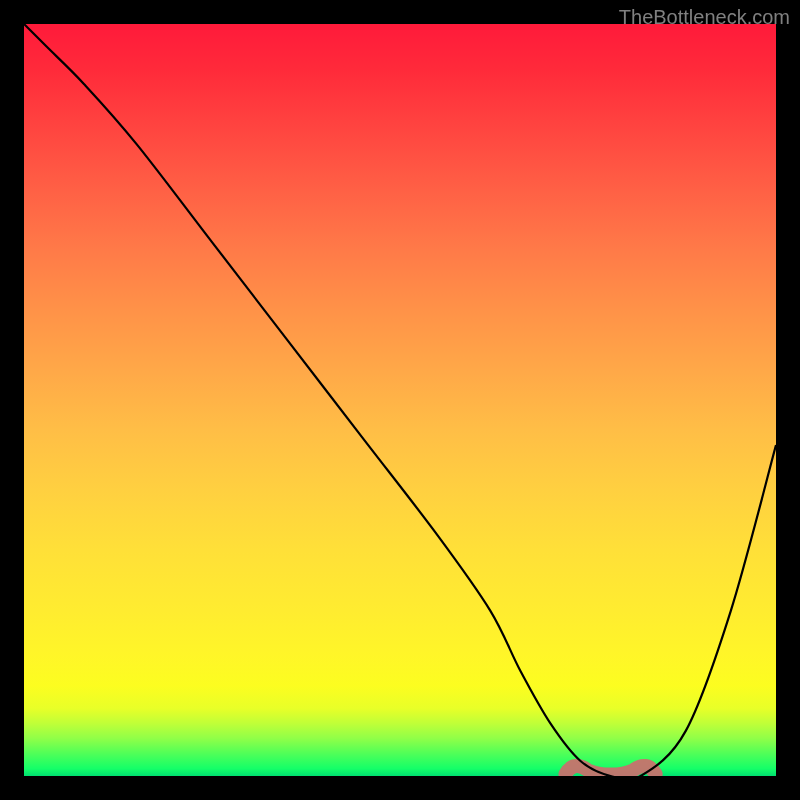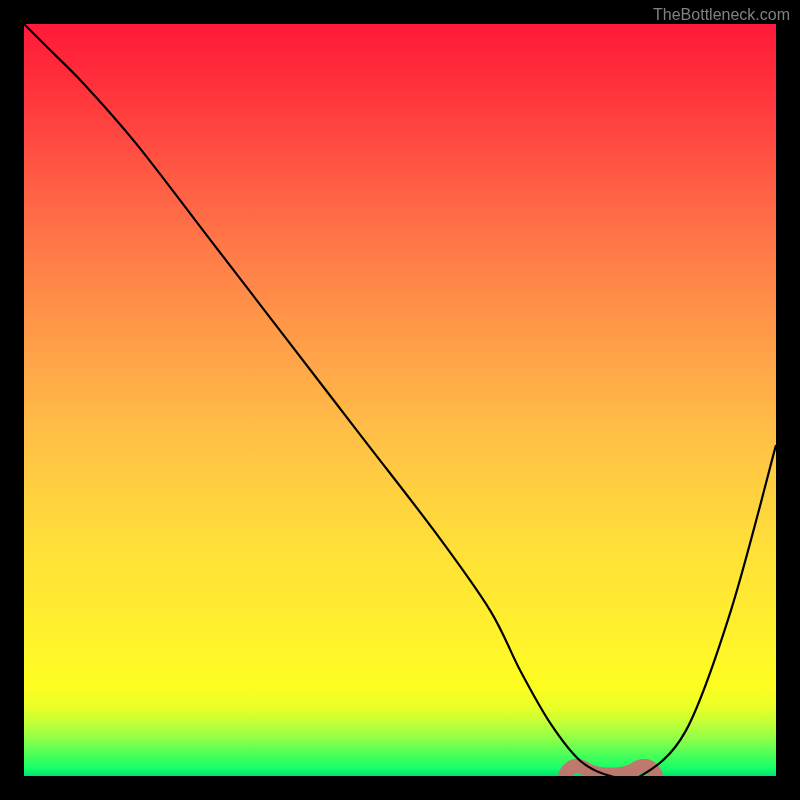--- a/index.html
+++ b/index.html
@@ -2,21 +2,21 @@
 <html><head>
 <meta charset="utf-8">
 <style>
   * { margin: 0; padding: 0; box-sizing: border-box; }
   body { width: 800px; height: 800px; background: #000; font-family: Arial, sans-serif; position: relative; }
   .attribution {
     position: absolute;
     top: 6px;
     right: 10px;
     color: #808080;
-    font-size: 16px;
+    font-size: 20px;
     font-weight: 500;
     z-index: 10;
   }
   .plot-area {
     position: absolute;
     left: 24px;
     top: 24px;
     width: 752px;
     height: 752px;
     background: linear-gradient(to bottom,

